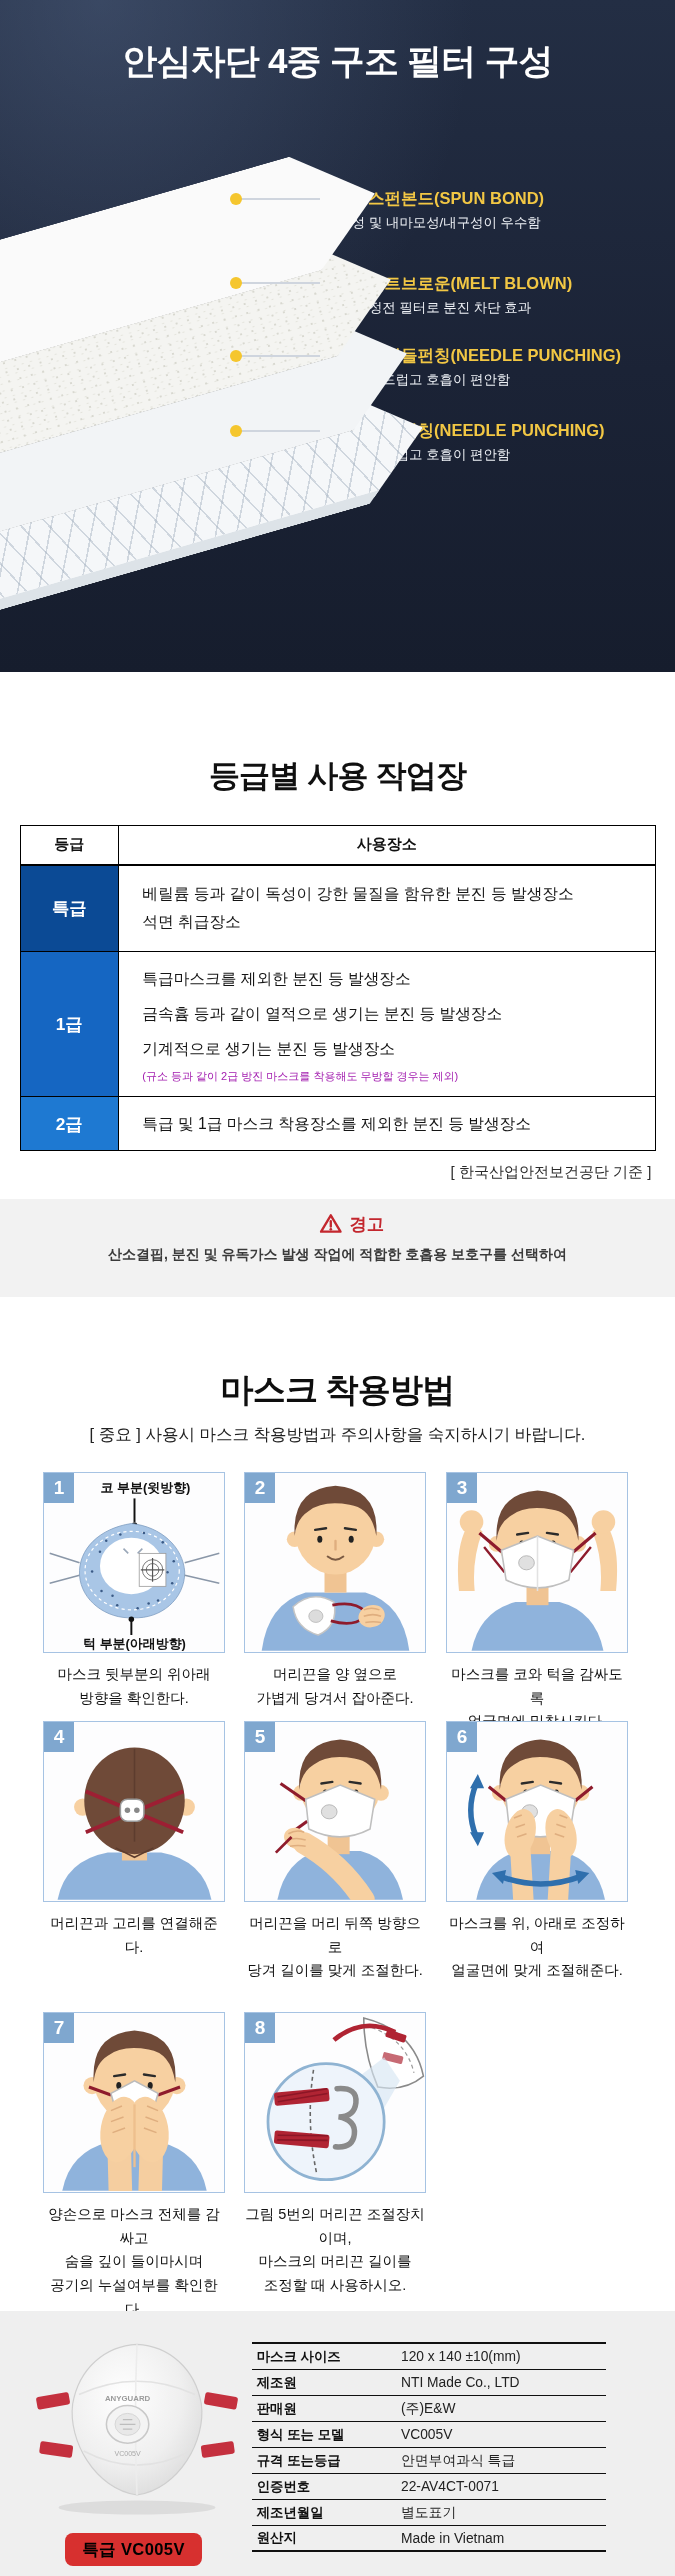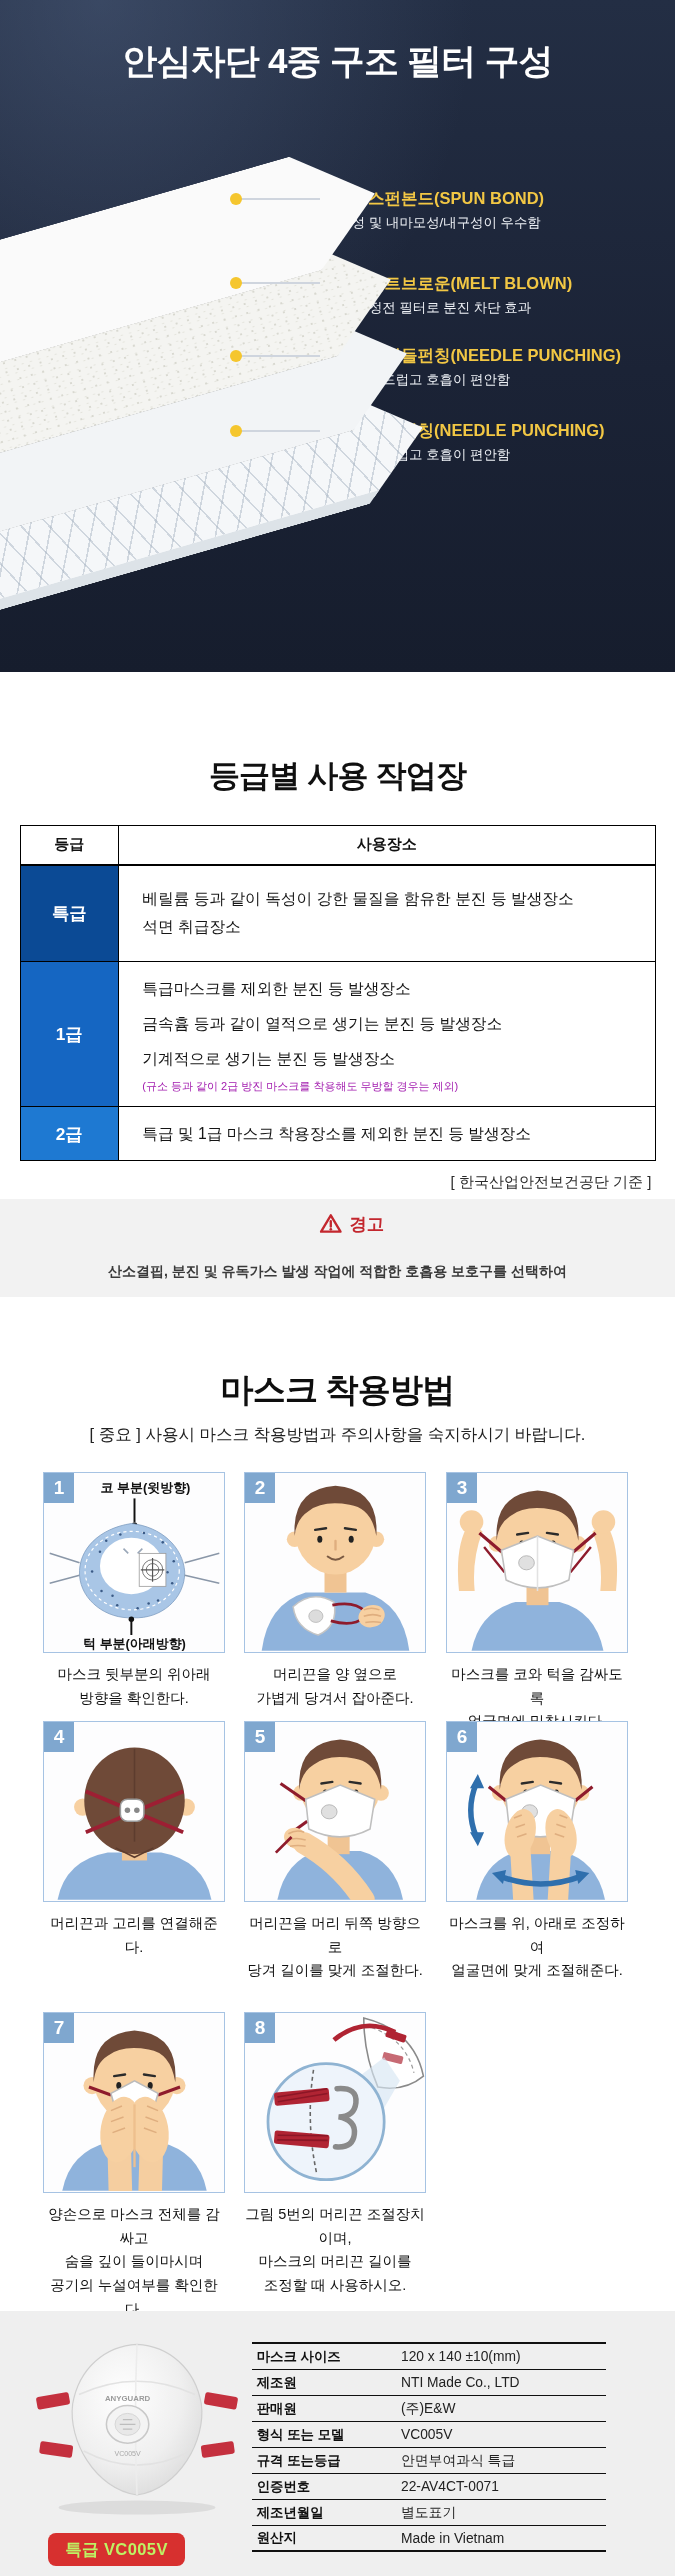--- a/index.html
+++ b/index.html
@@ -47,38 +47,38 @@
   .r1 .tline { line-height:35px; }
   .gnote { font-size:11px; color:#a21caf; line-height:20.4px; }
   .tline:empty, .gnote:empty { display:none; }
   .source { margin:11.8px 23.6px 0 0; text-align:right; font-size:15px; color:#2b2b2b; }
 
   
   .warning { width:675px; height:98px; background:#f2f2f2; text-align:center; padding-top:12.6px; }
   .warn-head { display:flex; justify-content:center; align-items:center; gap:7px;padding-left:28px; }
   .warn-label { font-size:17.3px; font-weight:bold; color:#c3272e; }
   .warn-line { font-size:14px; font-weight:bold; color:#3a3a3a; line-height:23px; }
-  .warn-body { margin-top:24px; }
+  .warn-body { margin-top:7px; }
 
   
   .wear { position:relative; width:675px; height:1014px; background:#fff; }
   .wear h2 { margin:0; padding-top:71px; text-align:center; font-size:33px; font-weight:bold; color:#0e0e0e; letter-spacing:-0.8px; }
   .wear-sub { margin-top:11px; text-align:center; font-size:16.5px; color:#222; }
   .step { position:absolute; width:182px; text-align:center; }
   .panel { position:relative; width:182px; height:181px; border:1.6px solid #a6c3e3; background:#fdfdfe; overflow:hidden; }
   .num { position:absolute; top:0; left:0; width:30px; height:30px; background:#7fa7cf; color:#fff;
          font-size:19px; font-weight:bold; display:flex; align-items:center; justify-content:center; z-index:3; }
   .cap { margin-top:10.2px; }
   .cap-line { font-size:14.5px; line-height:23.6px; color:#111; }
   .cap-line:empty { display:none; }
 
   
   .product { position:relative; width:675px; height:265px; background:#efefef; }
-  .badge { position:absolute; left:48px; top:222px; width:137px; height:33px; background:#d7302f; border-radius:7.9px;
-           color:#bef264; font-weight:bold; font-size:16.5px; display:flex; align-items:center; justify-content:center; letter-spacing:0.4px; }
+  .badge { position:absolute; left:65px; top:222px; width:137px; height:33px; background:#d7302f; border-radius:7.9px;
+           color:#000000; font-weight:bold; font-size:16.5px; display:flex; align-items:center; justify-content:center; letter-spacing:0.4px; }
   .mask-photo { position:absolute; left:35px; top:22px; }
   .specs { position:absolute; left:252px; top:31px; width:354px; border-top:2.4px solid #101010; }
   .spec-row { display:flex; align-items:center; height:26px; border-bottom:1.6px solid #101010; }
   .spec-row:last-child { border-bottom:2.4px solid #101010; }
   .spec-label { width:149px; padding-left:4.7px; font-weight:bold; font-size:13.4px; color:#101010; }
   .spec-value { font-size:13.8px; color:#222; }
 </style>
 </head>
 <body>
 
@@ -123,21 +123,21 @@
   </section>
 
   <section class="grades">
     <h2>등급별 사용 작업장</h2>
     <table class="gtable">
       <tbody>
           <tr class="head">
         <td class="gcell-h" style="width:98px;">등급</td>
         <td>사용장소</td>
       </tr>
-      <tr class="r0" style="height:97px;">
+      <tr class="r0" style="height:87px;">
         <td class="gcell g0">특급</td>
         <td class="gcontent">
           <div class="tline">베릴륨 등과 같이 독성이 강한 물질을 함유한 분진 등 발생장소</div>
           <div class="tline">석면 취급장소</div>
         </td>
       </tr>
       <tr class="r1" style="height:134px;">
         <td class="gcell g1">1급</td>
         <td class="gcontent">
           <div class="tline">특급마스크를 제외한 분진 등 발생장소</div>

